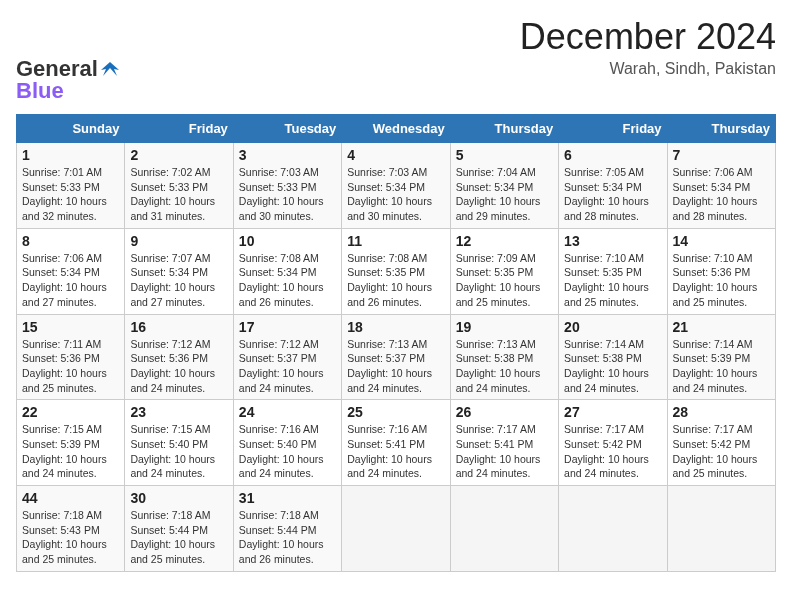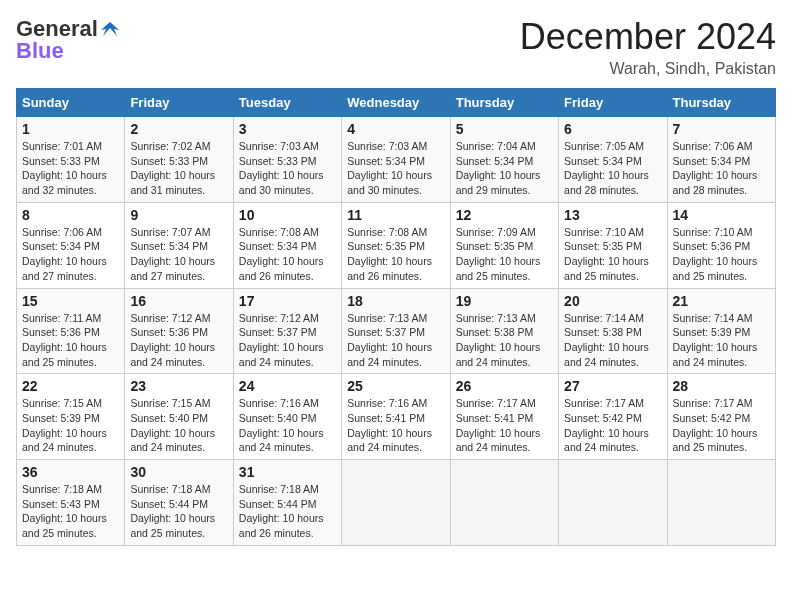--- a/index.html
+++ b/index.html
@@ -35,21 +35,21 @@
       margin-top: 2px;
     }
     .calendar-table {
       width: 100%;
       border-collapse: collapse;
       font-size: 11px;
     }
     .calendar-table thead tr th {
       background-color: #2e75b6;
       color: #fff;
-      text-align: left;
+      text-align: right;
       padding: 6px 5px;
       font-size: 13px;
       font-weight: bold;
       border: 1px solid #2e75b6;
     }
     .calendar-table tbody tr td {
       border: 1px solid #ccc;
       vertical-align: top;
       padding: 4px 5px;
       min-height: 70px;
@@ -73,21 +73,21 @@
     }
     .empty-cell {
       background: #f5f5f5 !important;
     }
   </style>
 </head>
 <body>
 
 <div class="header-area">
   <div class="logo">
-    <div style="display:flex;align-items:center;">
+    <div style="display:flex;align-items:center;margin-top:40px;">
       <span style="font-size:22px;font-weight:bold;color:#333;">General</span>
       <svg width="22" height="18" viewBox="0 0 22 18" style="margin:0 1px;">
         <polygon points="11,2 20,10 15,9 18,16 11,8 4,16 7,9 2,10" fill="#1a6fbc"></polygon>
       </svg>
     </div>
     <span style="font-size:22px;font-weight:bold;color:#8b5cf6;margin-top:-4px;">Blue</span>
   </div>
   <div class="title-area">
     <div class="month-title">December 2024</div>
     <div class="location-title">Warah, Sindh, Pakistan</div>
@@ -334,21 +334,21 @@
         <span class="day-number">28</span>
         <div class="day-detail">
           Sunrise: 7:17 AM<br>
           Sunset: 5:42 PM<br>
           Daylight: 10 hours<br>and 25 minutes.
         </div>
       </td>
       </tr>
       <tr>
         <td>
-        <span class="day-number">36</span>
+        <span class="day-number">44</span>
         <div class="day-detail">
           Sunrise: 7:18 AM<br>
           Sunset: 5:43 PM<br>
           Daylight: 10 hours<br>and 25 minutes.
         </div>
       </td>
         <td>
         <span class="day-number">30</span>
         <div class="day-detail">
           Sunrise: 7:18 AM<br>

